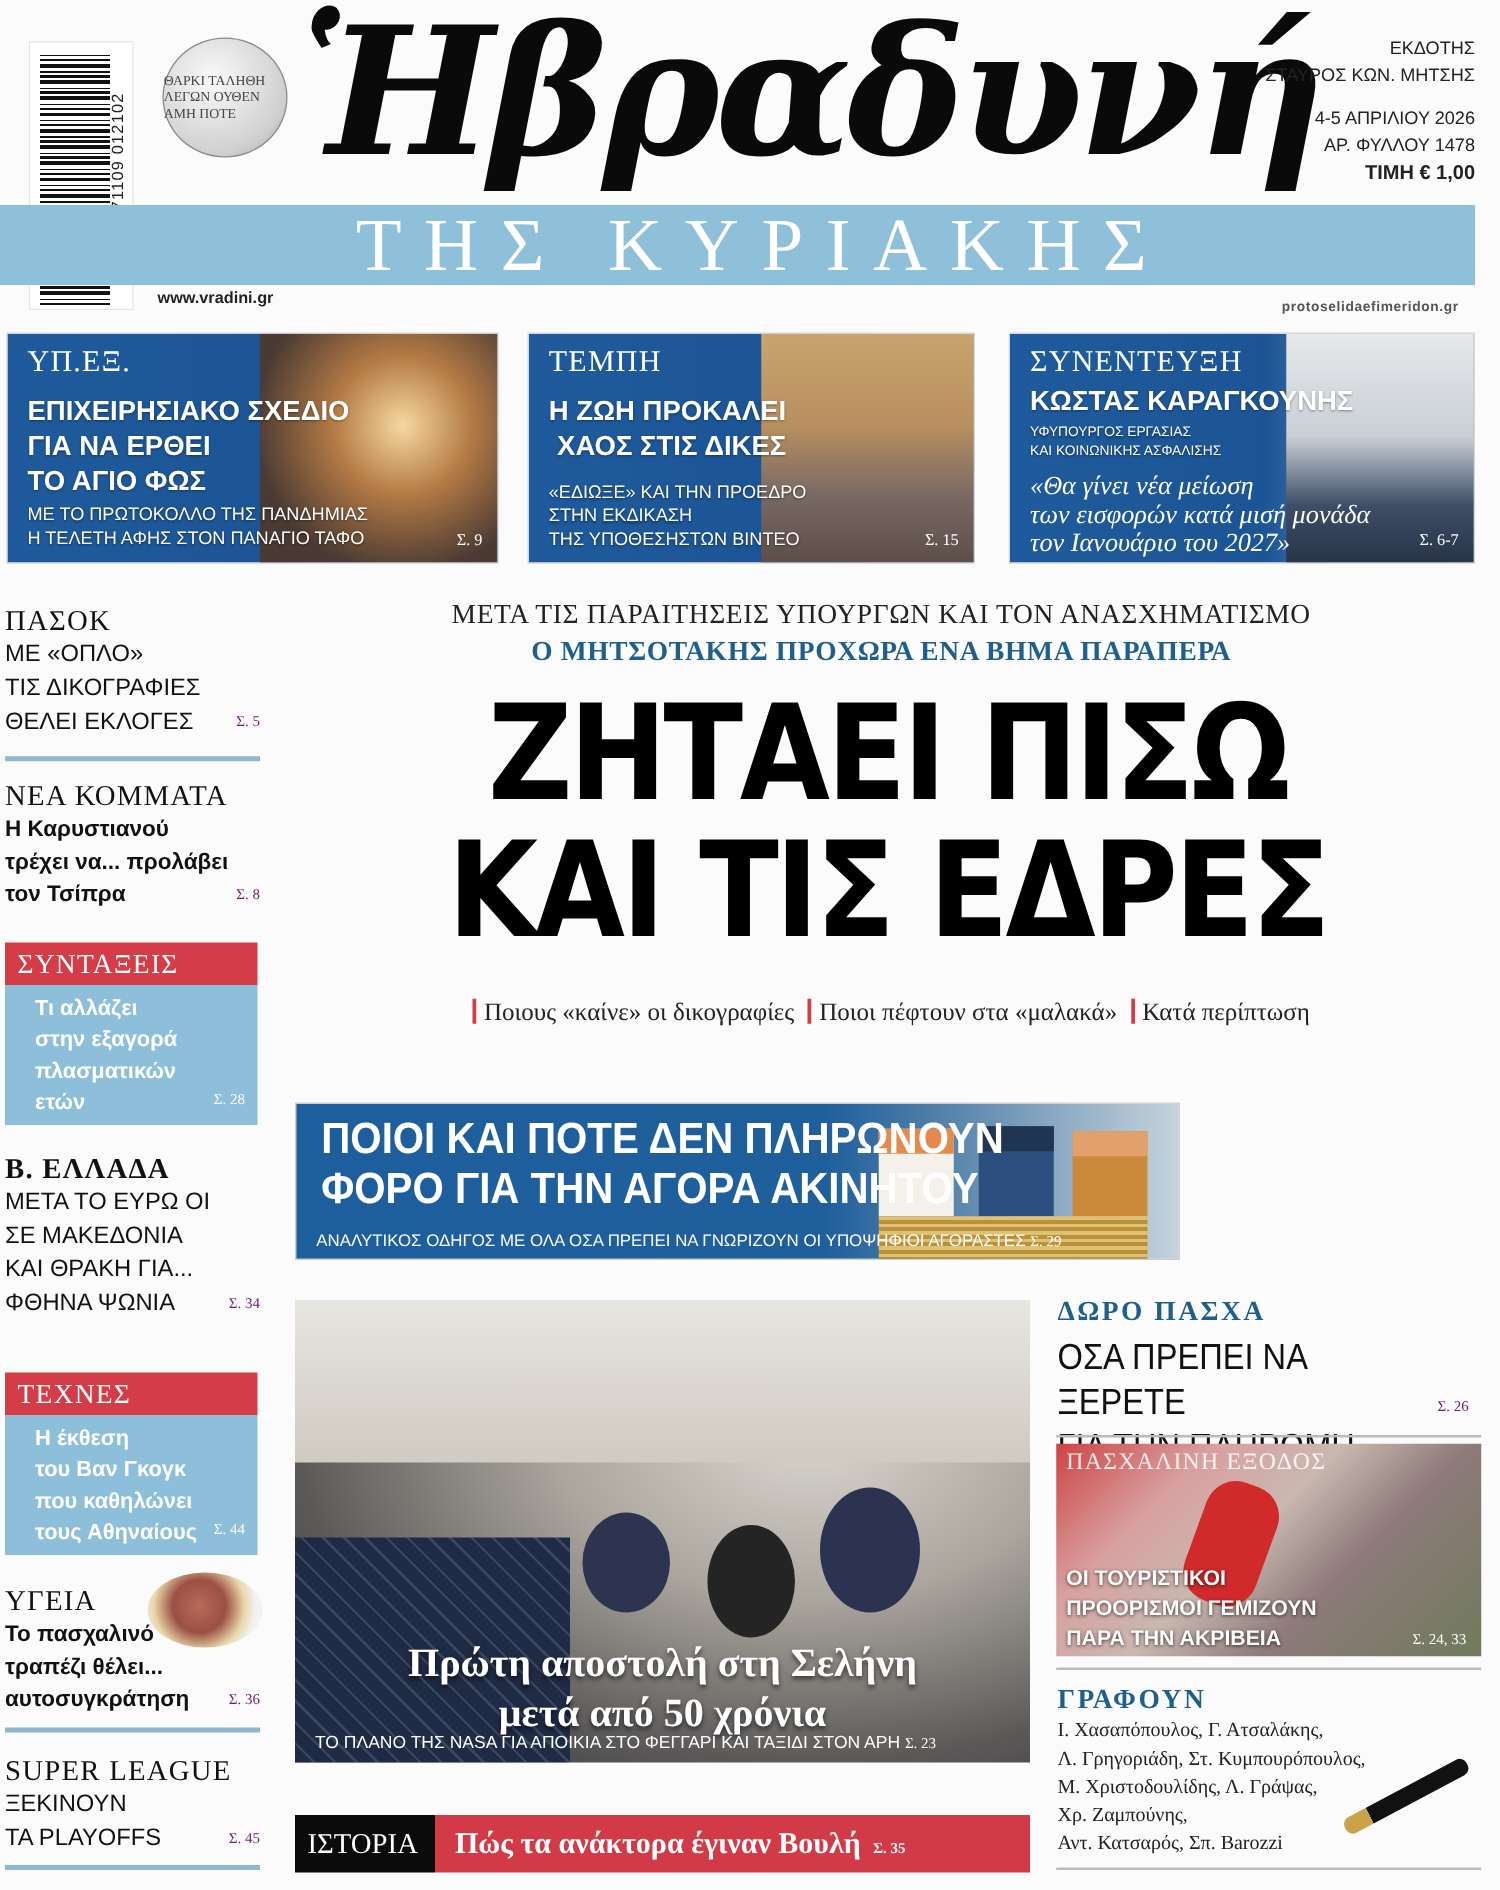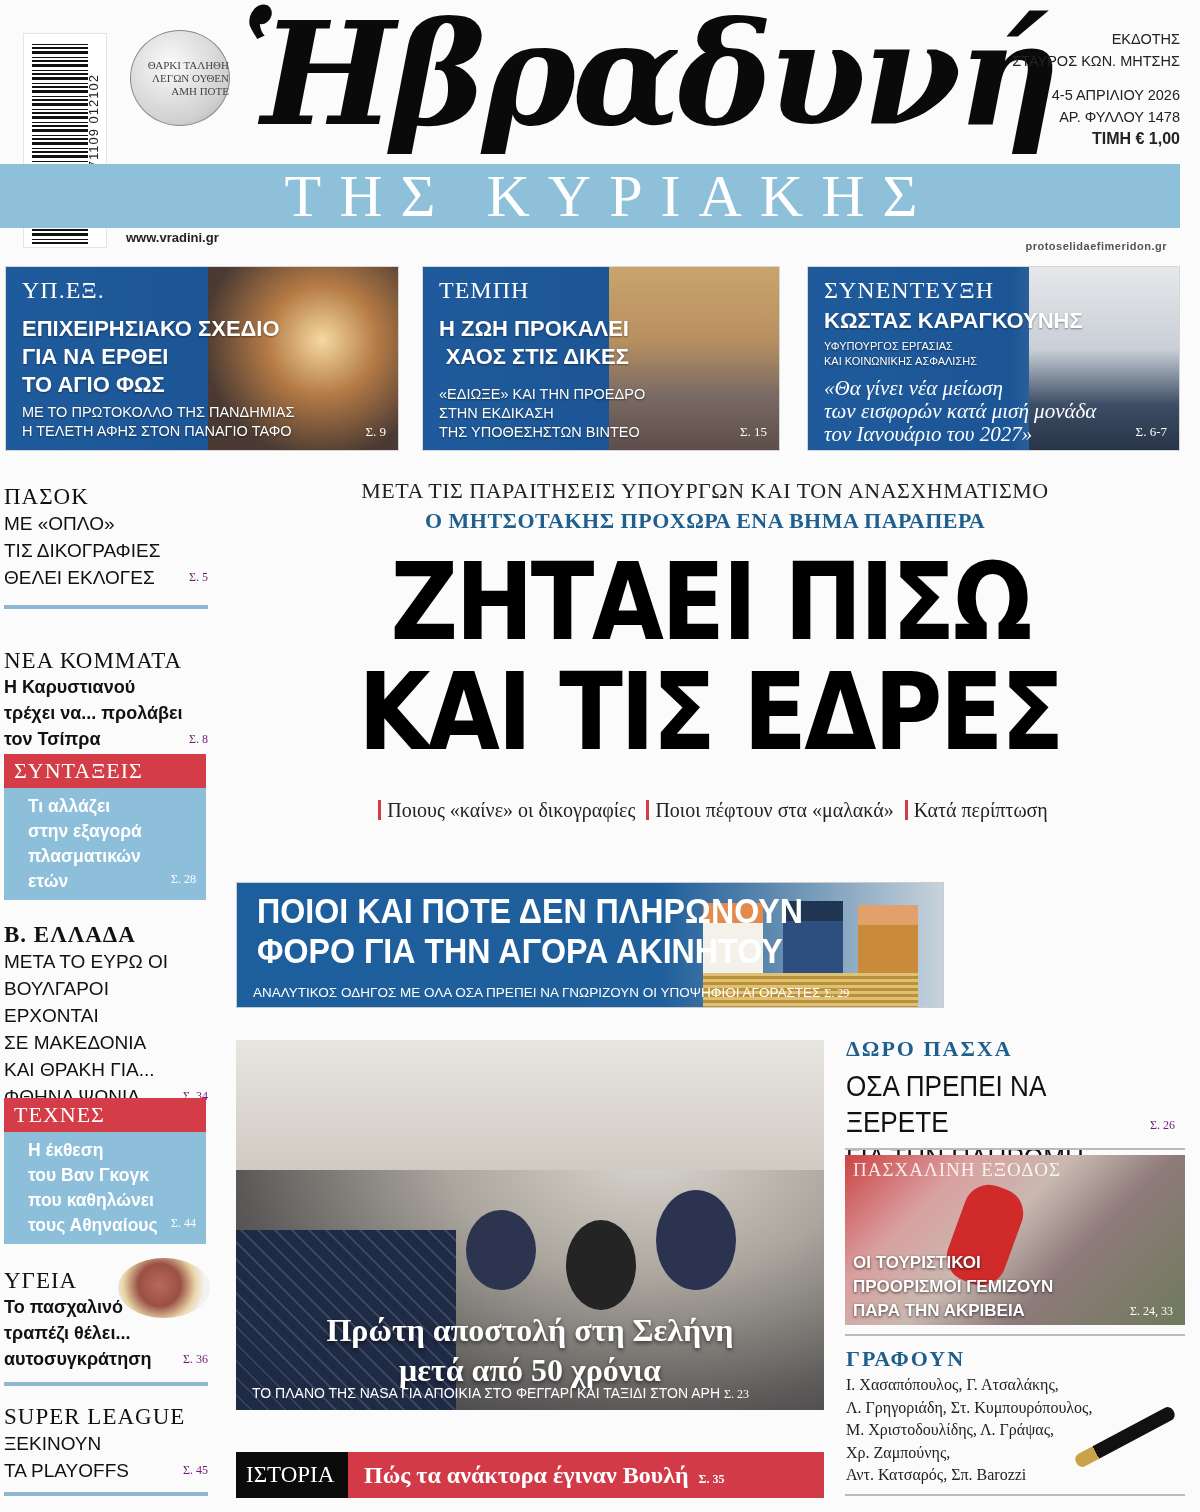--- a/index.html
+++ b/index.html
@@ -7,21 +7,21 @@
   body { position: relative; font-family: "Liberation Sans", sans-serif; color: #111; }
   .abs { position: absolute; }
 
   
   .barcode { left: 23px; top: 33px; width: 84px; height: 215px; background: #fff; border: 1px solid #e5e5e5; }
   .barcode .bars { position: absolute; left: 8px; top: 10px; width: 56px; height: 200px;
     background: repeating-linear-gradient(0deg, #111 0 2px, #fff 2px 4px, #111 4px 5px, #fff 5px 8px, #111 8px 11px, #fff 11px 13px); }
   .barcode .num { position: absolute; left: 62px; top: 40px; font-size: 13px; writing-mode: vertical-rl; transform: rotate(180deg); color:#222; letter-spacing: 1px; }
   .coin { left: 130px; top: 30px; width: 100px; height: 96px; border-radius: 50%;
     background: radial-gradient(circle at 40% 35%, #fafafa, #cfcfcf 70%, #9c9c9c); border: 1px solid #888;
-    display:flex; align-items:center; justify-content:center; text-align:right; font-size: 11px; line-height: 13px; color:#444; font-family: "Liberation Serif", serif; }
+    display:flex; align-items:center; justify-content:center; text-align:left; font-size: 11px; line-height: 13px; color:#444; font-family: "Liberation Serif", serif; }
   .logo { left: 240px; top: -6px; width: 740px; height: 160px; font-family: "DejaVu Serif", serif; font-weight: bold; font-size: 142px; line-height: 160px; letter-spacing: -4px; color: #0a0a0a; font-style: italic; text-align: center; }
   .band { left: 0; top: 164px; width: 1180px; height: 64px; background: #8fc0da; }
   .band-title { left: 240px; top: 164px; width: 740px; height: 64px; text-align: center; font-family: "Liberation Serif", serif; font-size: 60px; line-height: 64px; letter-spacing: 18px; color: #fff; }
   .pubinfo { right: 20px; top: 28px; width: 230px; text-align: right; font-size: 14.5px; line-height: 22px; color: #222; }
   .pubinfo .gap { height: 12px; }
   .pubinfo .price { font-weight: bold; font-size: 16px; }
   .site-l { left: 126px; top: 230px; font-size: 13px; font-weight: bold; color: #222; }
   .site-r { right: 33px; top: 240px; font-size: 11px; font-weight: bold; color: #555; letter-spacing: 0.5px; }
 
   
@@ -151,21 +151,21 @@
     <div>ΜΕ «ΟΠΛΟ»</div>
     <div>ΤΙΣ ΔΙΚΟΓΡΑΦΙΕΣ</div>
     <div style="display:flex;justify-content:space-between;">
         <span>ΘΕΛΕΙ ΕΚΛΟΓΕΣ</span>
         <span class="pg">Σ. 5</span>
       </div>
   </div>
   <div class="rule" style="margin-top:14px;"></div>
 </div>
 
-<div class="abs lcol" style="top:624px;left:4px;width:204px;margin-top:24px;">
+<div class="abs lcol" style="top:624px;left:4px;width:204px;">
   <div class="lc-kicker">ΝΕΑ ΚΟΜΜΑΤΑ</div>
   <div class="lc-bold">
     <div>Η Καρυστιανού</div>
     <div>τρέχει να... προλάβει</div>
     <div style="display:flex;justify-content:space-between;">
         <span>τον Τσίπρα</span>
         <span class="pg" style="font-weight:normal">Σ. 8</span>
       </div>
   </div>
 </div>
@@ -178,21 +178,20 @@
     <div>πλασματικών</div>
     <div>ετών</div>
     <span class="pg" style="font-weight:normal">Σ. 28</span>
   </div>
 </div>
 
 <div class="abs lcol" style="top:922px;left:4px;width:204px;">
   <div class="lc-kicker" style="font-weight:bold;">Β. ΕΛΛΑΔΑ</div>
   <div class="lc-text">
     <div>ΜΕΤΑ ΤΟ ΕΥΡΩ ΟΙ</div>
-    <div>ΒΟΥΛΓΑΡΟΙ ΕΡΧΟΝΤΑΙ</div>
     <div>ΣΕ ΜΑΚΕΔΟΝΙΑ</div>
     <div>ΚΑΙ ΘΡΑΚΗ ΓΙΑ...</div>
     <div style="display:flex;justify-content:space-between;">
         <span>ΦΘΗΝΑ ΨΩΝΙΑ</span>
         <span class="pg">Σ. 34</span>
       </div>
   </div>
 </div>
 
 <div class="abs lcol" style="top:1098px;left:4px;width:202px;">

